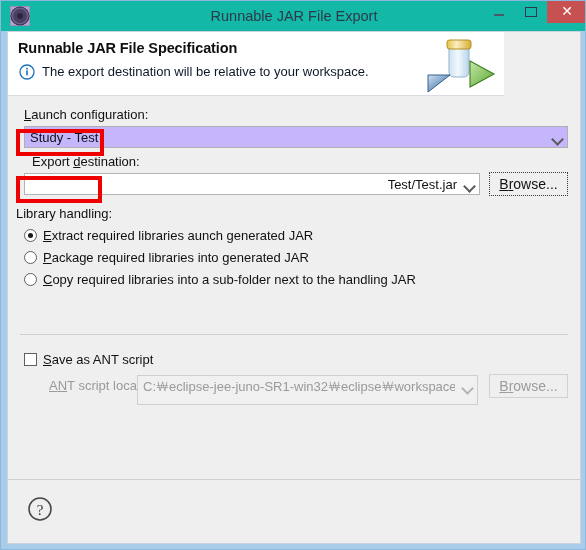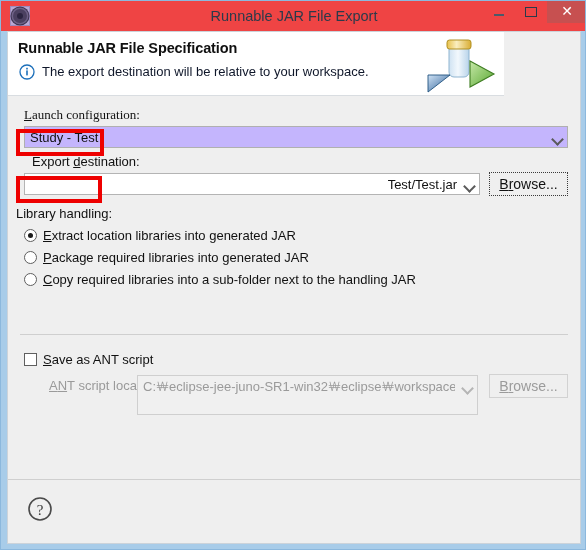--- a/index.html
+++ b/index.html
@@ -22,21 +22,21 @@
     border: 1px solid #8cb8dd;
     overflow: hidden;
   }
 
   
   #titlebar {
     position: absolute;
     left: 0; top: 0;
     width: 586px;
     height: 30px;
-    background: #ef4444;
+    background: #14b8a6;
   }
   #app-icon {
     position: absolute;
     left: 9px; top: 5px;
     width: 20px; height: 20px;
     background: #b9a8d4;
     border: 1px solid #9d8bbd;
     box-sizing: border-box;
   }
   #app-icon .gear {
@@ -395,21 +395,21 @@
         <rect x="27" y="6" width="24" height="9" rx="2.5" fill="url(#jarLid)" stroke="#b08f22" stroke-width="1"></rect>
 
         <path d="M8 41 L30 41 L8 58 z" fill="url(#bluTri)" stroke="#22537f" stroke-width="0.9"></path>
 
         <path d="M50 27 L74 40 L50 53 z" fill="url(#grnTri)" stroke="#3f7d22" stroke-width="1.1"></path>
       </svg>
     </div>
 
     <div id="content">
 
-      <div class="field-label" style="left:16px; top:11px;font-family:Liberation Serif, serif;">
+      <div class="field-label" style="left:16px; top:11px;">
         <span class="u">L</span><span>aunch configuration:</span>
       </div>
 
       <div class="combo readonly" style="left:16px; top:30px; width:544px; height:22px;">
         <span class="value">Study - Test</span>
         <span class="arrow"></span>
       </div>
 
       <div class="field-label" style="left:16px; top:58px;margin-left:8px;">
         <span>Export </span><span class="u">d</span><span>estination:</span>
@@ -421,21 +421,21 @@
       </div>
 
       <button class="pushbtn focus-dots" style="left:481px; top:76px; width:79px; height:24px;">
         <span class="lbl"><span class="u">B</span><span class="u">r</span><span>owse...</span></span>
       </button>
 
       <div class="field-label" style="left:8px; top:110px;">Library handling:</div>
 
       <div class="radio-row checked" style="top:130px;">
         <span class="radio-mark"></span>
-        <span class="radio-text"><span class="u">E</span><span>xtract location libraries into generated JAR</span></span>
+        <span class="radio-text"><span class="u">E</span><span>xtract required libraries aunch generated JAR</span></span>
       </div>
 
       <div class="radio-row" style="top:152px;">
         <span class="radio-mark"></span>
         <span class="radio-text"><span class="u">P</span><span>ackage required libraries into generated JAR</span></span>
       </div>
 
       <div class="radio-row" style="top:174px;">
         <span class="radio-mark"></span>
         <span class="radio-text"><span class="u">C</span><span>opy required libraries into a sub-folder next to the handling JAR</span></span>
@@ -445,21 +445,21 @@
 
       <div id="ant-check-row">
         <span id="ant-check-box"></span>
         <span id="ant-check-label"><span class="u">S</span><span>ave as ANT script</span></span>
       </div>
 
       <div class="field-label" style="left:16px; top:282px; color:#9a9a9a;margin-left:25px;">
         <span class="u">A</span><span class="u">N</span><span>T script location:</span>
       </div>
 
-      <div class="combo disabled" style="left:129px; top:279px; width:341px; height:40px;">
+      <div class="combo disabled" style="left:129px; top:279px; width:341px; height:30px;">
         <span class="value">C:￦eclipse-jee-juno-SR1-win32￦eclipse￦workspace</span>
         <span class="arrow"></span>
       </div>
 
       <button class="pushbtn disabled" style="left:481px; top:278px; width:79px; height:24px;">
         <span class="lbl"><span class="u">B</span><span class="u">r</span><span>owse...</span></span>
       </button>
 
     </div>
 

